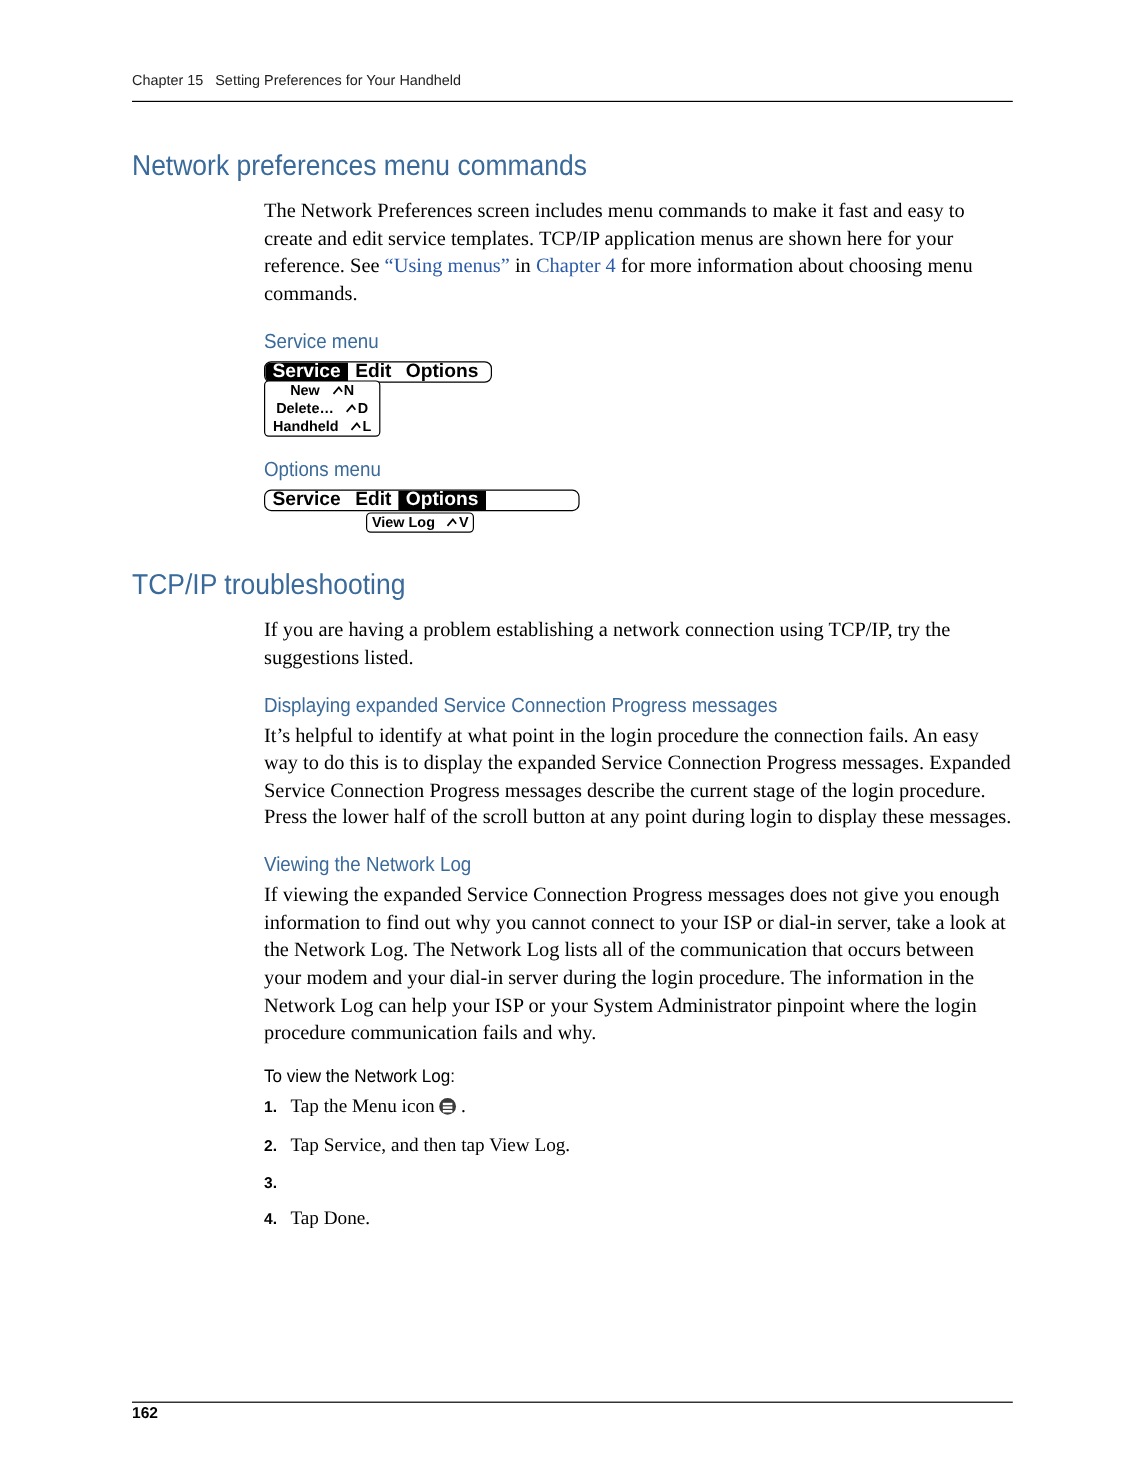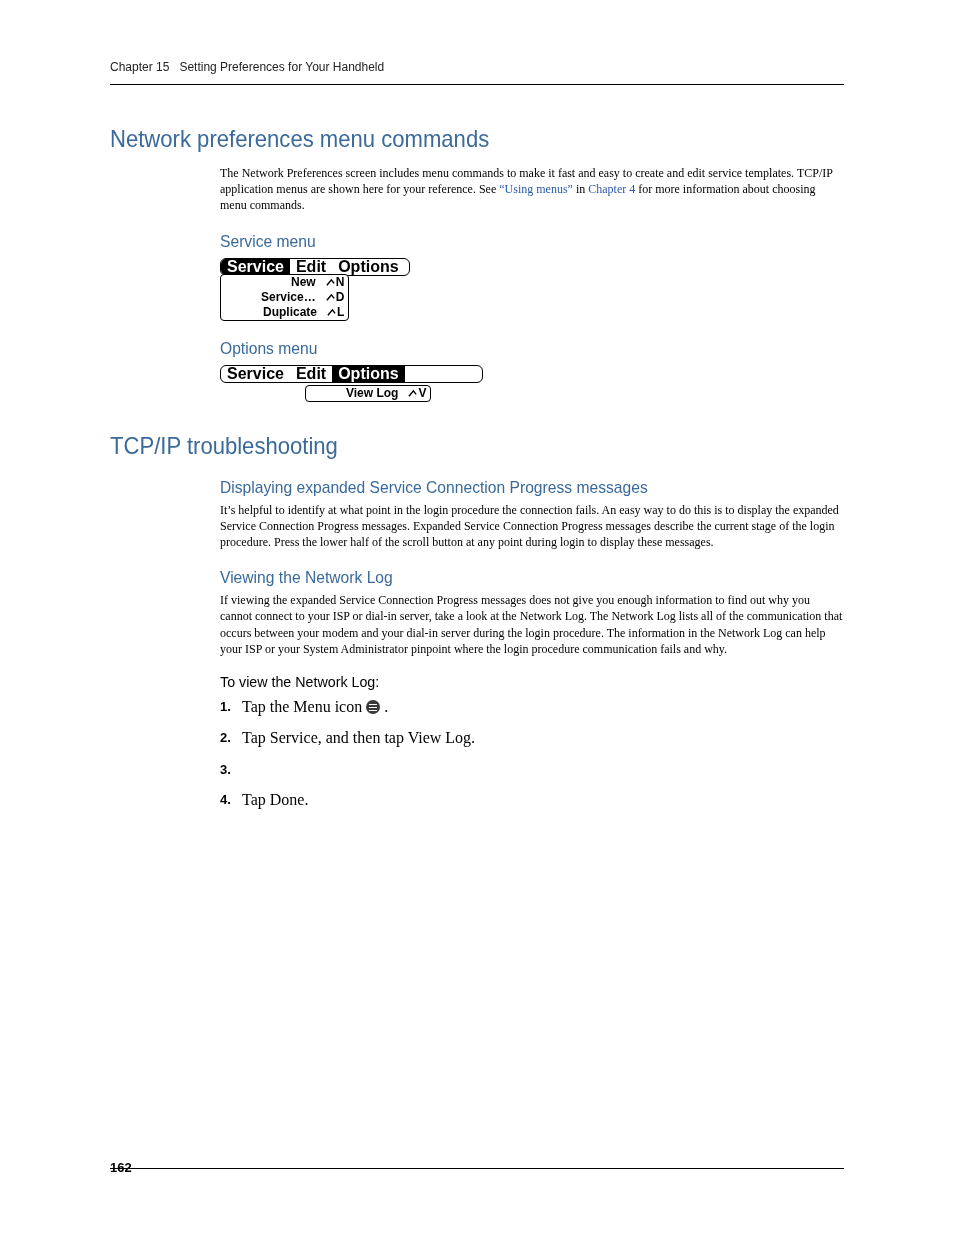--- a/index.html
+++ b/index.html
@@ -52,21 +52,21 @@
     font-size: 15px;
     color: #000;
     margin: 16px 0 4px 0;
     transform: scaleX(0.95);
     transform-origin: left center;
   }
   .indent-block {
     margin-left: 110px;
   }
   p.body {
-    font-size: 12px;
+    font-size: 17px;
     line-height: 1.35;
     margin: 0 0 4px 0;
     color: #000;
   }
   a.xref {
     color: #2a5aa8;
     text-decoration: none;
   }
   .menu-figure {
     margin: 6px 0 18px 0;
@@ -99,25 +99,24 @@
     border-radius: 4px;
     display: inline-block;
     font-family: Helvetica, Arial, sans-serif;
     font-weight: bold;
     font-size: 12px;
     margin-top: -2px;
     background: #fff;
   }
   .menu-dropdown .drow {
     display: flex;
-    justify-content: flex-end;
+    justify-content: center;
     gap: 10px;
     padding: 0 4px;
     line-height: 15px;
-    margin-left: 36px;
   }
   .drow .shortcut {
     display: inline-flex;
     align-items: center;
     gap: 1px;
   }
   .stroke-icon {
     width: 9px; height: 9px; display: inline-block;
   }
   .stroke-icon svg { display: block; }
@@ -150,21 +149,21 @@
   }
   .menu-icon::before, .menu-icon::after {
     content: "";
     position: absolute;
     background: #fff;
     height: 1.5px;
   }
   .menu-icon::before { top: 4px; left: 3px; right: 3px; box-shadow: 0 3px 0 #fff, 0 6px 0 #fff; }
   .page-number {
     position: absolute;
-    bottom: 60px;
+    bottom: 50px;
     left: 110px;
     font-family: Helvetica, Arial, sans-serif;
     font-weight: bold;
     font-size: 13px;
   }
   .footer-rule {
     position: absolute;
     bottom: 66px;
     left: 110px;
     right: 110px;
@@ -199,32 +198,32 @@
           <span class="shortcut">
               <span class="stroke-icon">
                 <svg viewBox="0 0 10 10">
                   <path d="M1 8 L6 2 L9 6" stroke="#000" stroke-width="1.6" fill="none"></path>
                 </svg>
               </span>
               <span>N</span>
             </span>
         </div>
         <div class="drow">
-          <span>Service…</span>
+          <span>Delete…</span>
           <span class="shortcut">
               <span class="stroke-icon">
                 <svg viewBox="0 0 10 10">
                   <path d="M1 8 L6 2 L9 6" stroke="#000" stroke-width="1.6" fill="none"></path>
                 </svg>
               </span>
               <span>D</span>
             </span>
         </div>
         <div class="drow">
-          <span>Duplicate</span>
+          <span>Handheld</span>
           <span class="shortcut">
               <span class="stroke-icon">
                 <svg viewBox="0 0 10 10">
                   <path d="M1 8 L6 2 L9 6" stroke="#000" stroke-width="1.6" fill="none"></path>
                 </svg>
               </span>
               <span>L</span>
             </span>
         </div>
       </div>
@@ -249,20 +248,21 @@
               </span>
               <span>V</span>
             </span>
         </div>
       </div>
     </div>
   </div>
 
   <h2 class="section-title" style="margin-top:30px;">TCP/IP troubleshooting</h2>
   <div class="indent-block">
+    <p class="body">If you are having a problem establishing a network connection using TCP/IP, try the suggestions listed.</p>
 
     <h3 class="sub-title">Displaying expanded Service Connection Progress messages</h3>
     <p class="body">It’s helpful to identify at what point in the login procedure the connection fails. An easy way to do this is to display the expanded Service Connection Progress messages. Expanded Service Connection Progress messages describe the current stage of the login procedure. Press the lower half of the scroll button at any point during login to display these messages.</p>
 
     <h3 class="sub-title">Viewing the Network Log</h3>
     <p class="body">If viewing the expanded Service Connection Progress messages does not give you enough information to find out why you cannot connect to your ISP or dial-in server, take a look at the Network Log. The Network Log lists all of the communication that occurs between your modem and your dial-in server during the login procedure. The information in the Network Log can help your ISP or your System Administrator pinpoint where the login procedure communication fails and why.</p>
 
     <h4 class="sub-sub">To view the Network Log:</h4>
     <ol class="steps">
       <li>

